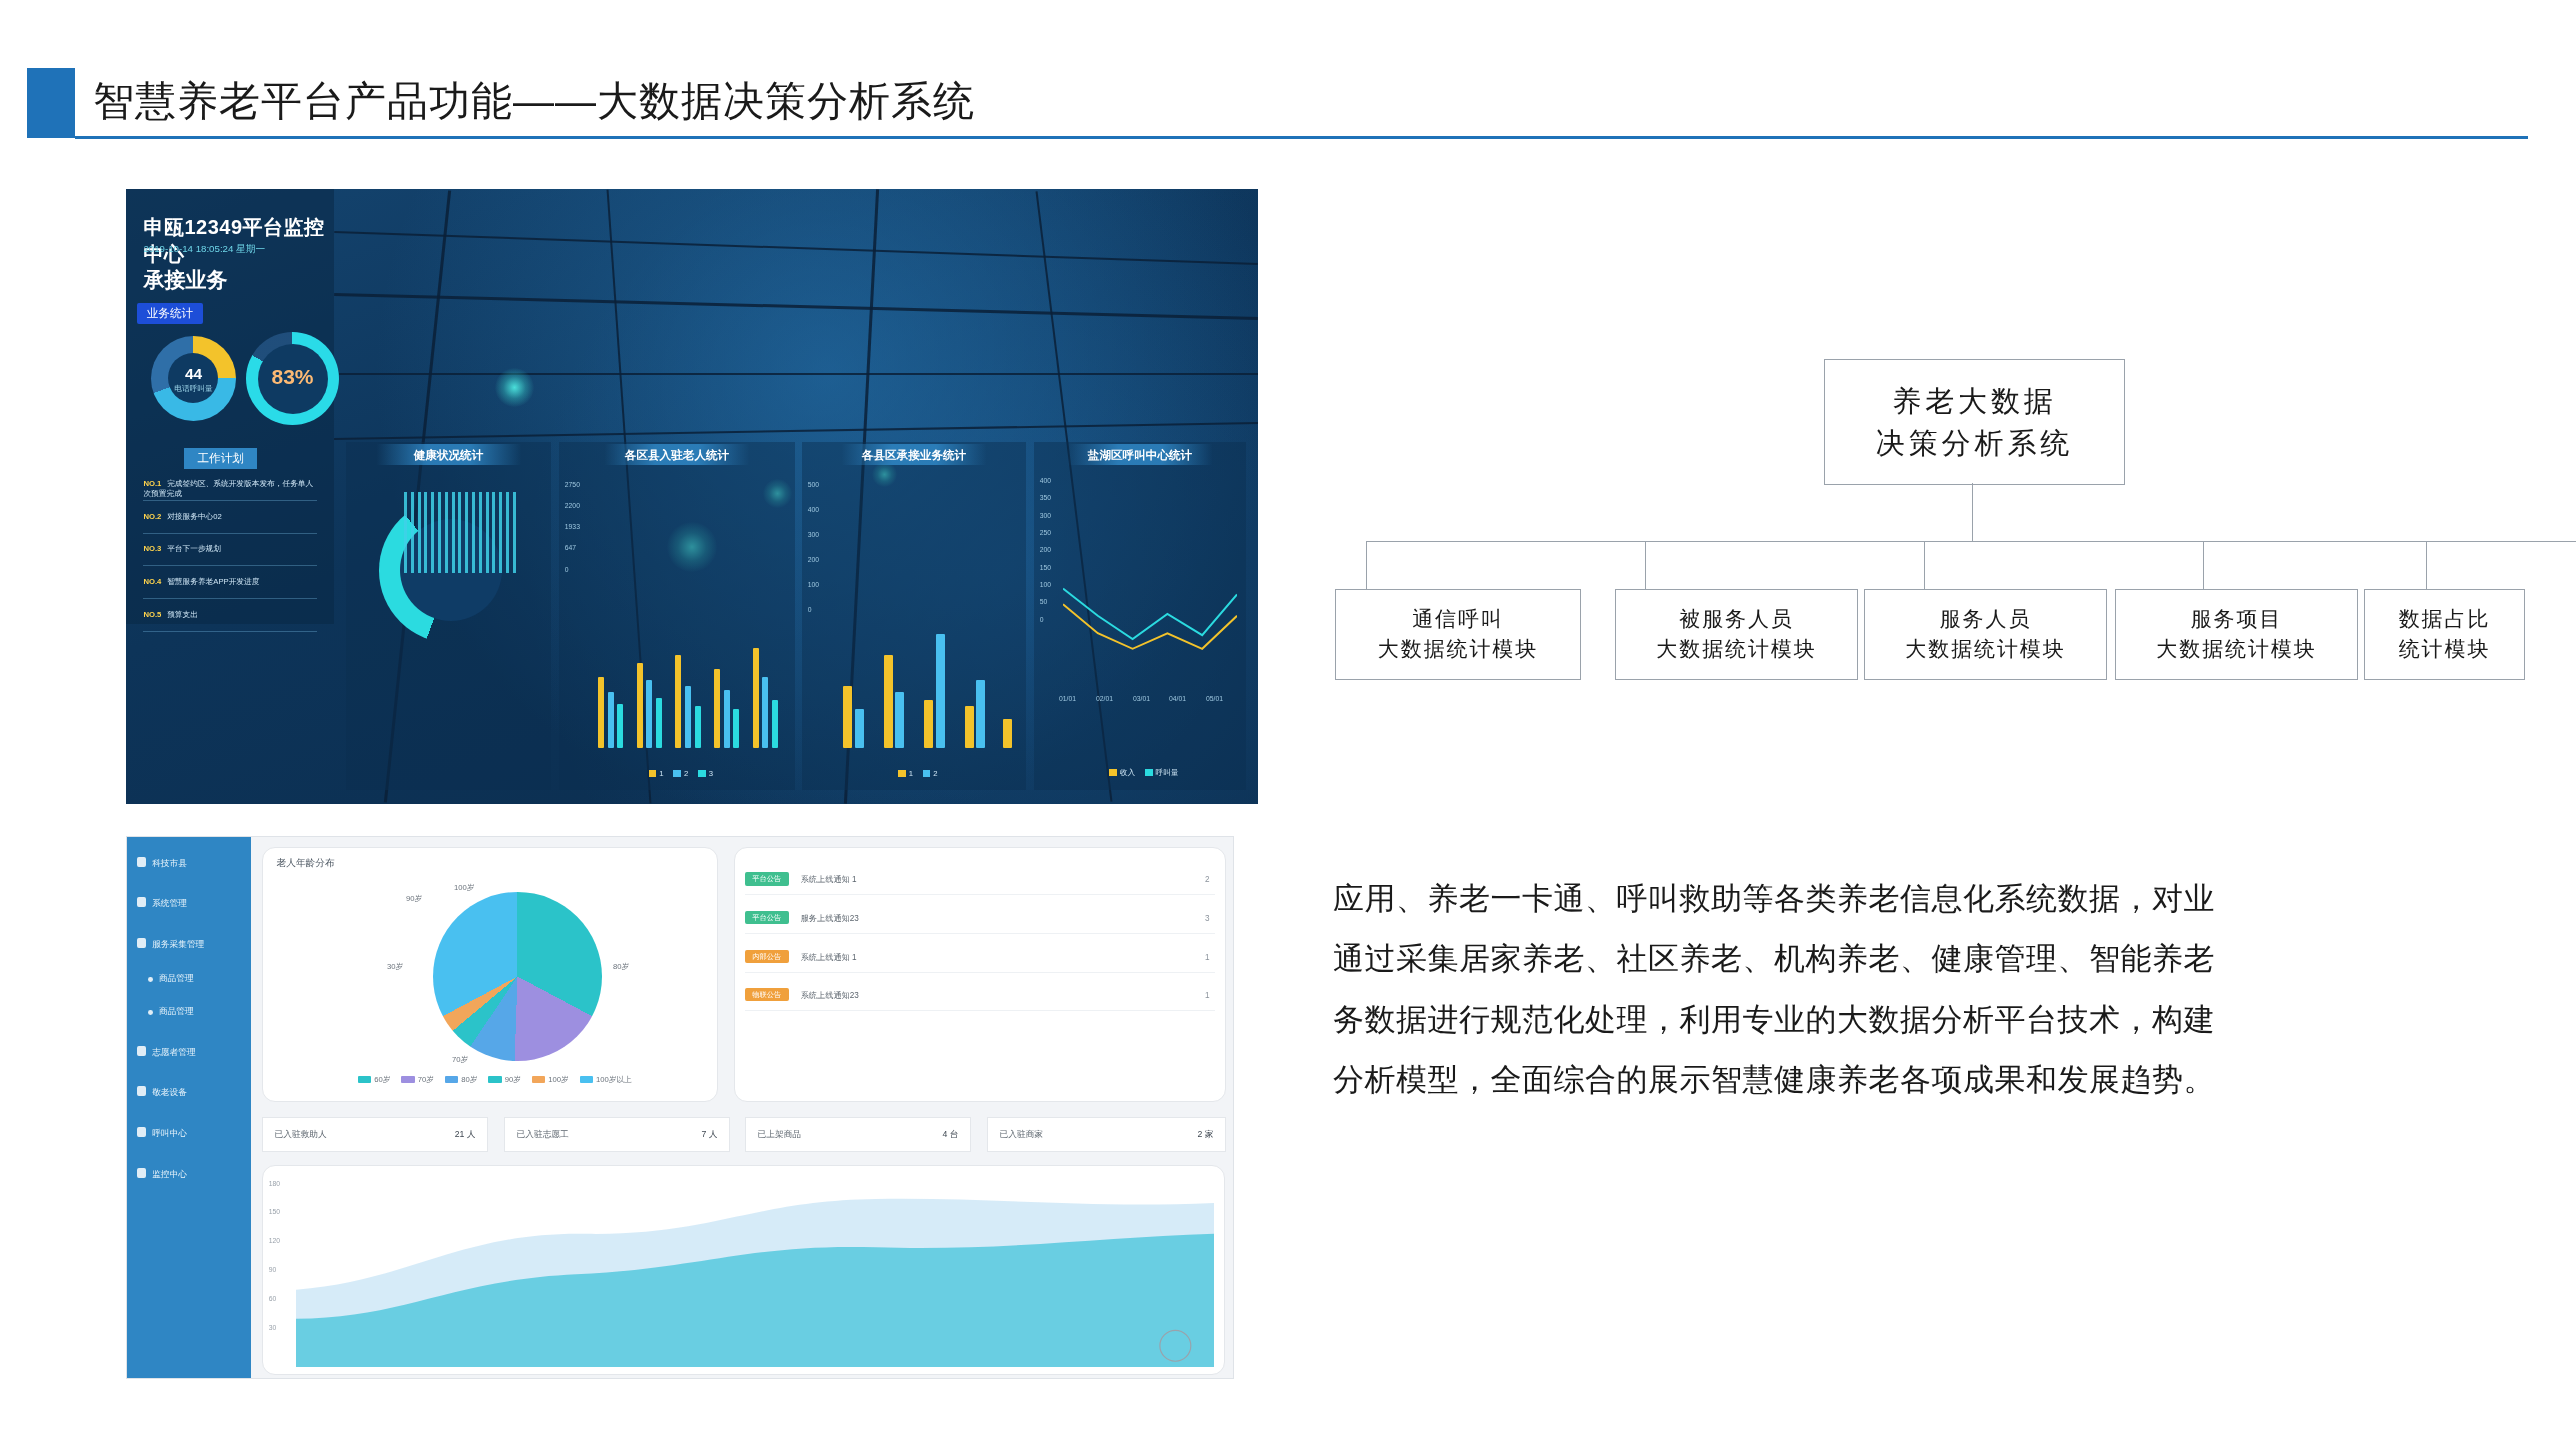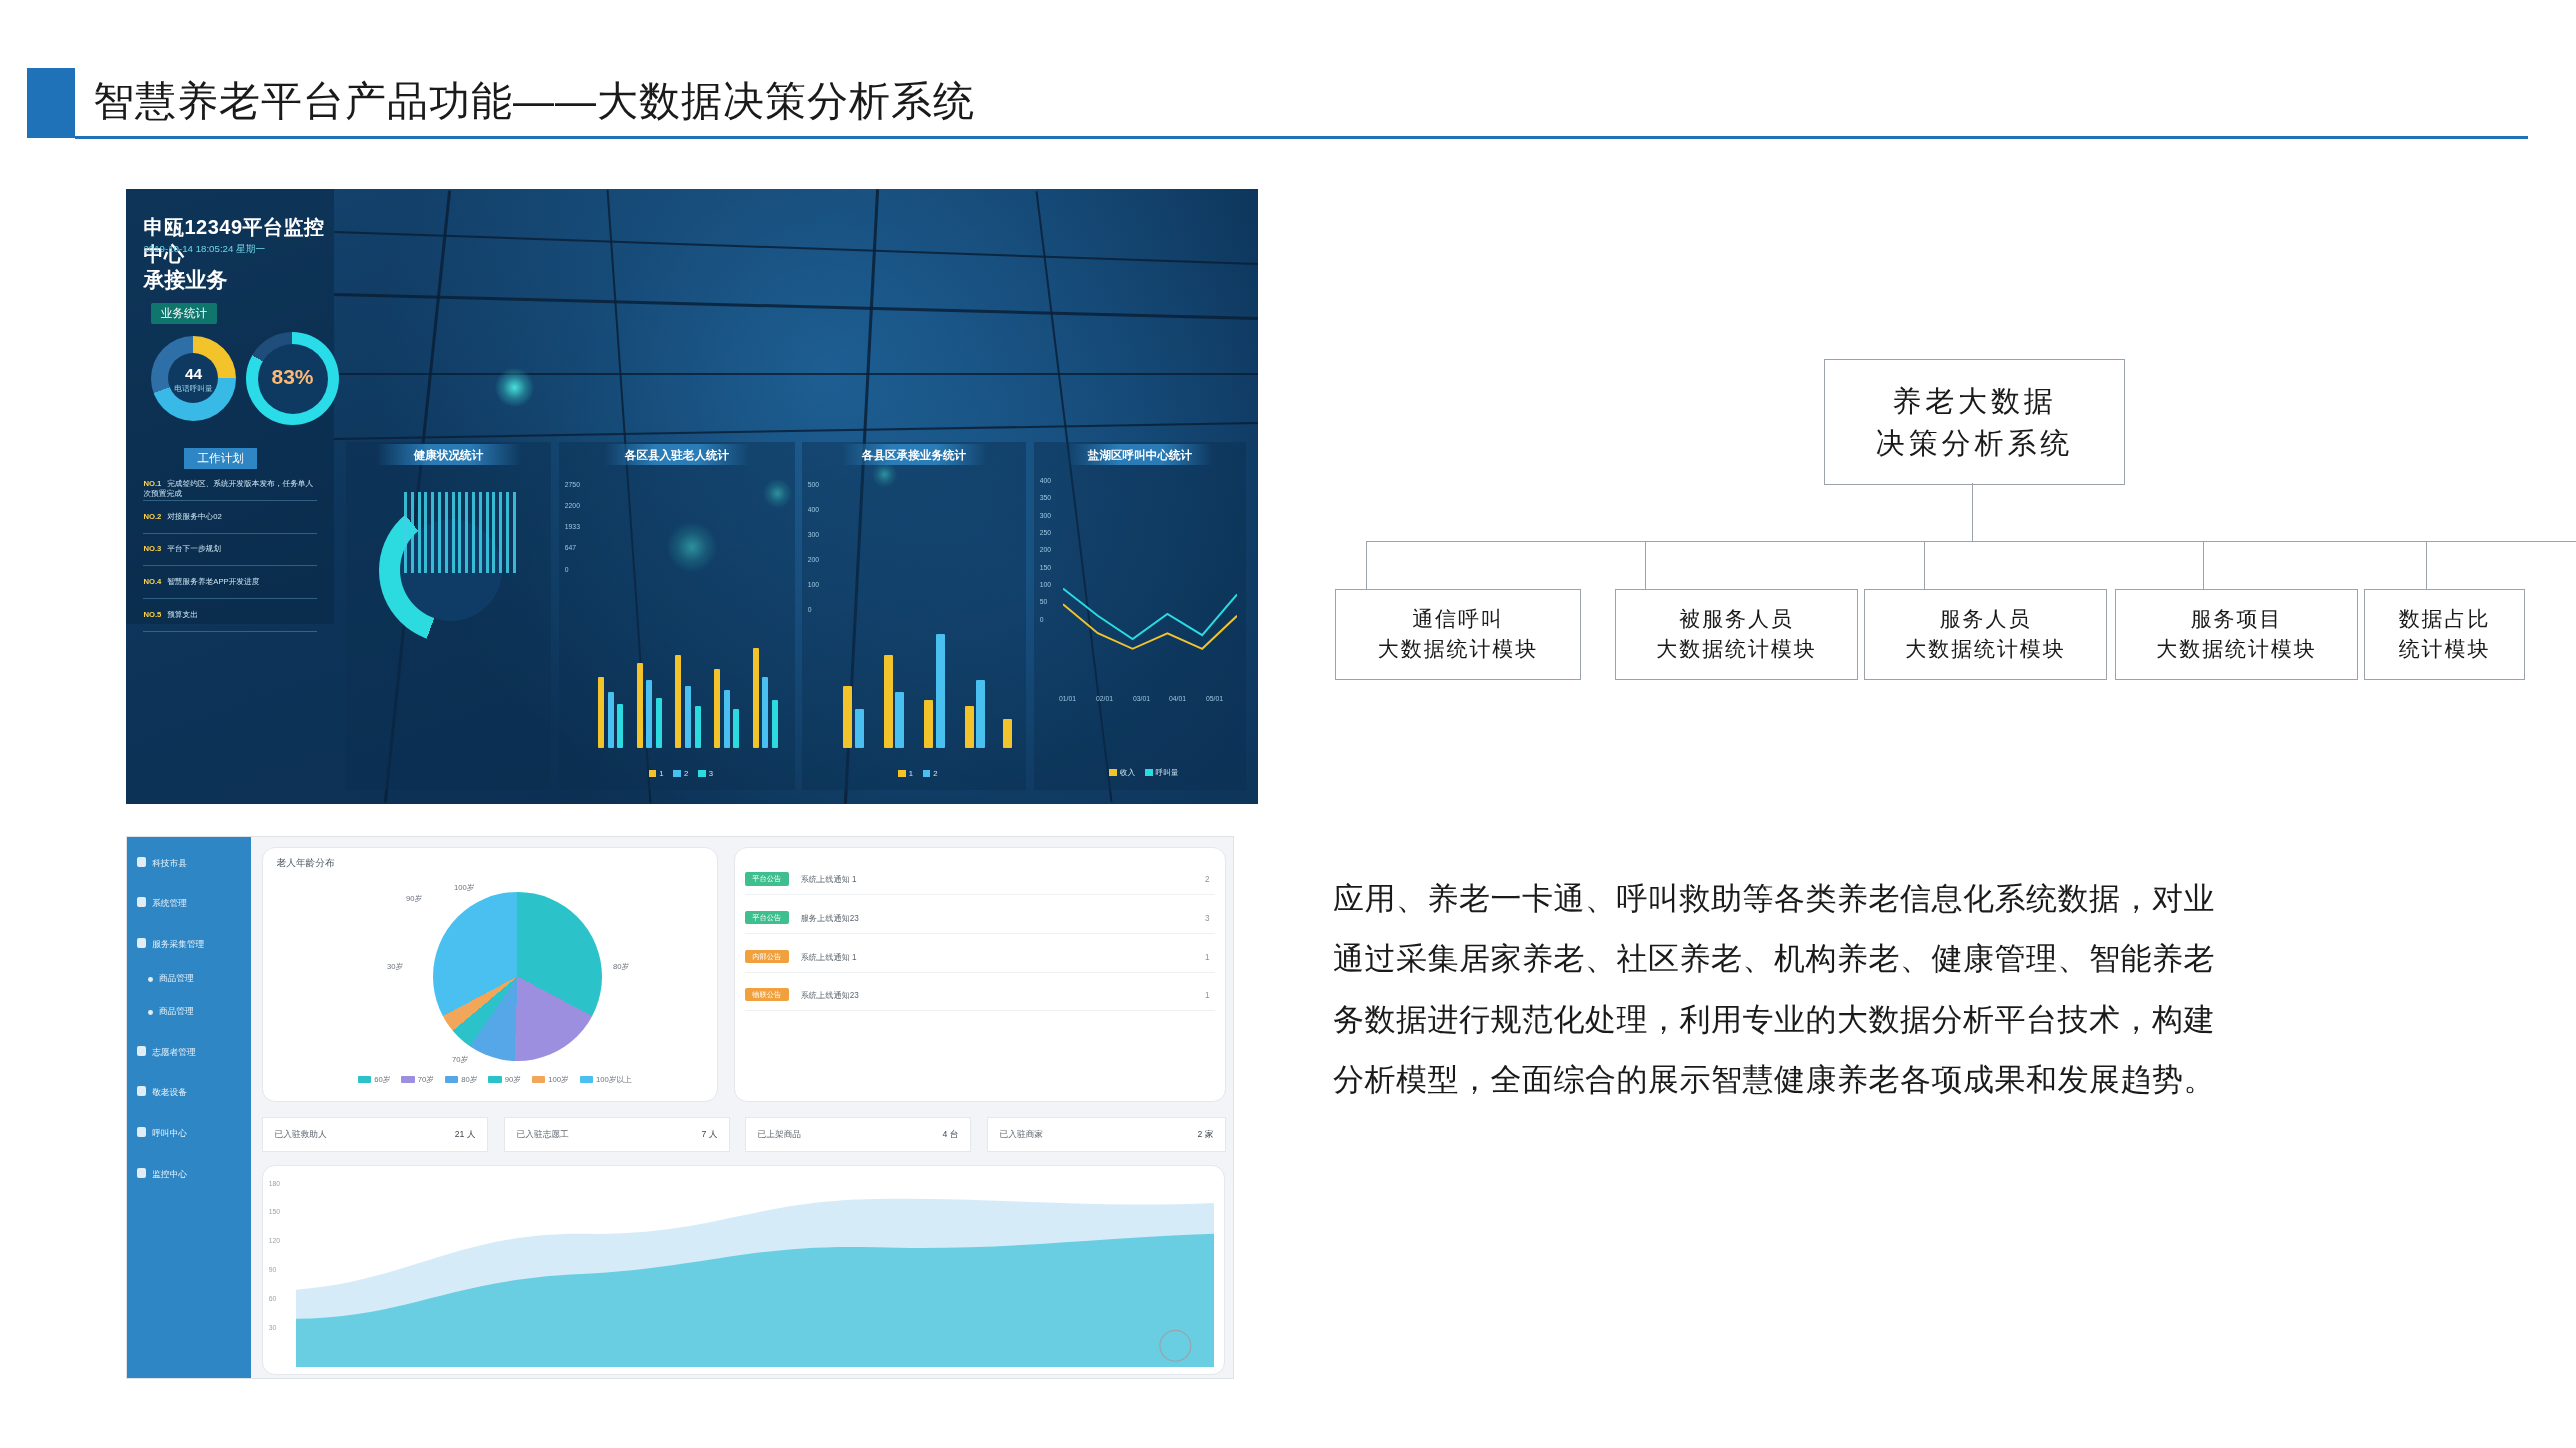--- a/index.html
+++ b/index.html
@@ -107,24 +107,24 @@
   .s1-sub {
     position: absolute;
     left: 17.4px;
     top: 77px;
     color: #ffffff;
     font-size: 21px;
     font-weight: bold;
   }
   .s1-tag {
     position: absolute;
-    left: 25px;
+    left: 11px;
     top: 114px;
     padding: 2.9px 9.7px;
-    background: #0f766e;
+    background: #1d4ed8;
     color: #ffffff;
     font-size: 11.6px;
     border-radius: 1.9px;
   }
   .donut1 {
     position: absolute;
     left: 25px;
     top: 147px;
     width: 85px;
     height: 85px;

